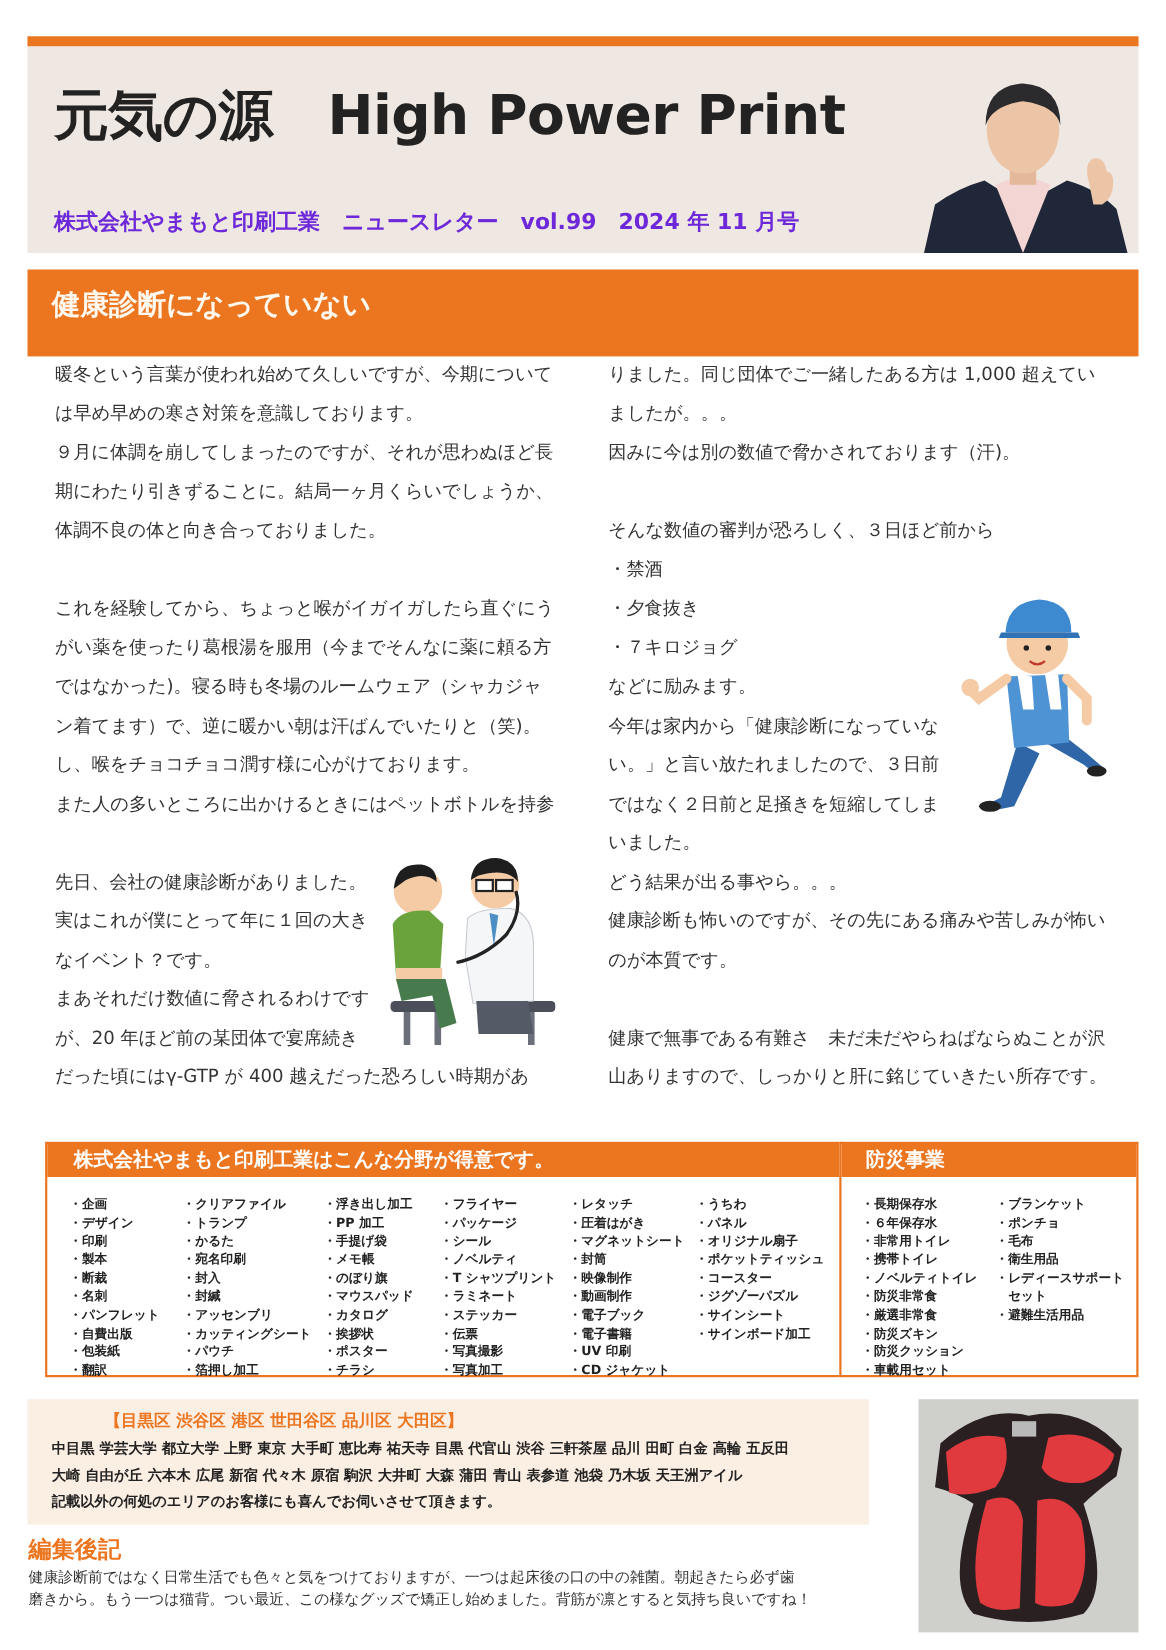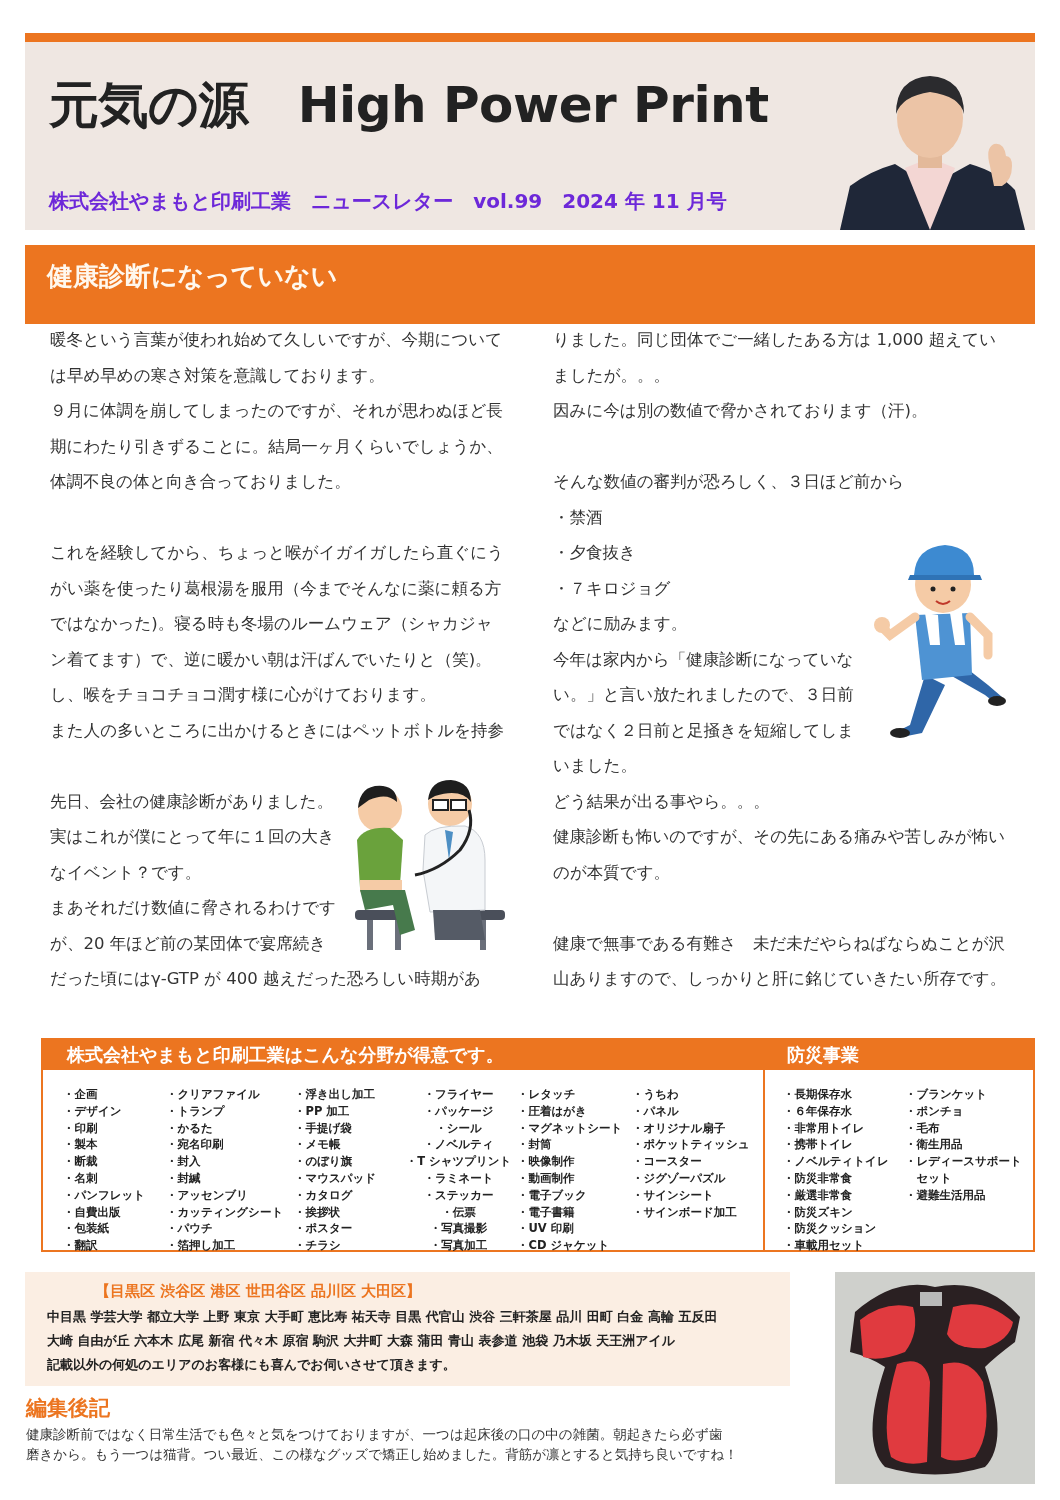--- a/index.html
+++ b/index.html
@@ -194,21 +194,21 @@
       <div>PP 加工</div>
       <div>手提げ袋</div>
       <div>メモ帳</div>
       <div>のぼり旗</div>
       <div>マウスパッド</div>
       <div>カタログ</div>
       <div>挨拶状</div>
       <div>ポスター</div>
       <div>チラシ</div>
     </div>
-    <div class="box-col" style="width:117px;text-align:center;">
+    <div class="box-col" style="width:117px;">
       <div>フライヤー</div>
       <div>パッケージ</div>
       <div>シール</div>
       <div>ノベルティ</div>
       <div>T シャツプリント</div>
       <div>ラミネート</div>
       <div>ステッカー</div>
       <div>伝票</div>
       <div>写真撮影</div>
       <div>写真加工</div>

